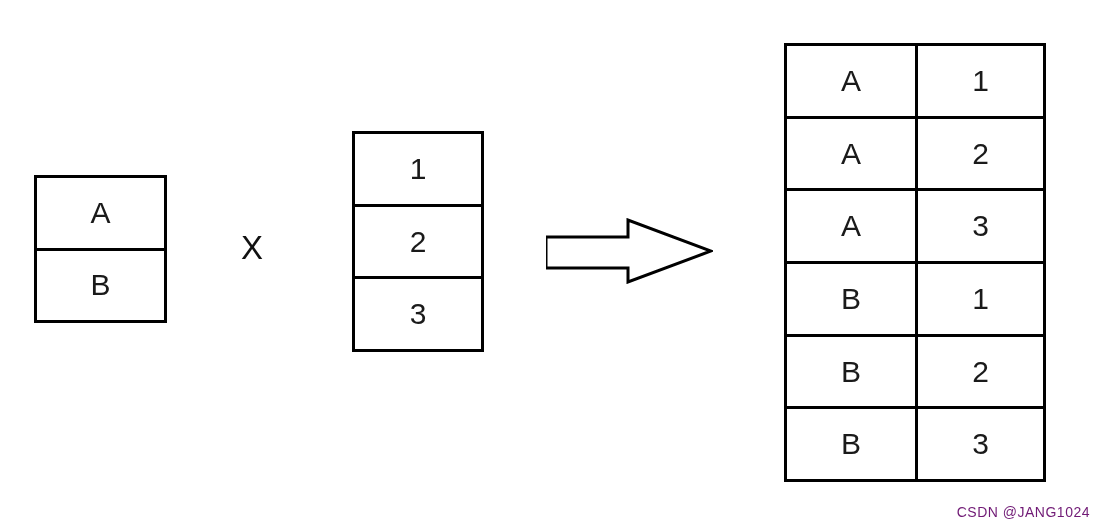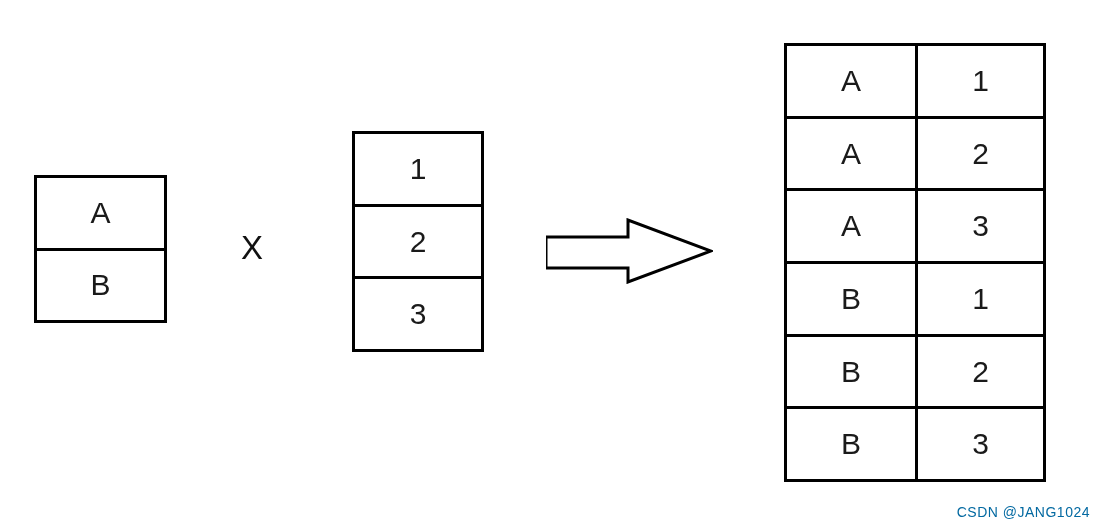--- a/index.html
+++ b/index.html
@@ -47,21 +47,21 @@
     display: flex; align-items: center; justify-content: center;
     font-size: 30px;
   }
   .rcell.c1 { width: 128px; border-right: 3px solid #000; }
   .rcell.c2 { flex: 1; }
 
   .arrow { position: absolute; left: 546px; top: 218px; }
 
   .watermark {
     position: absolute; right: 8px; bottom: 10px;
-    font-size: 14px; color: #0369a1; letter-spacing: 0.5px;
+    font-size: 14px; color: #701a75; letter-spacing: 0.5px;
   }
 </style>
 </head>
 <body>
 
 <div class="vtable" id="left-table">
   <div class="cell">A</div>
   <div class="cell">B</div>
 </div>
 

